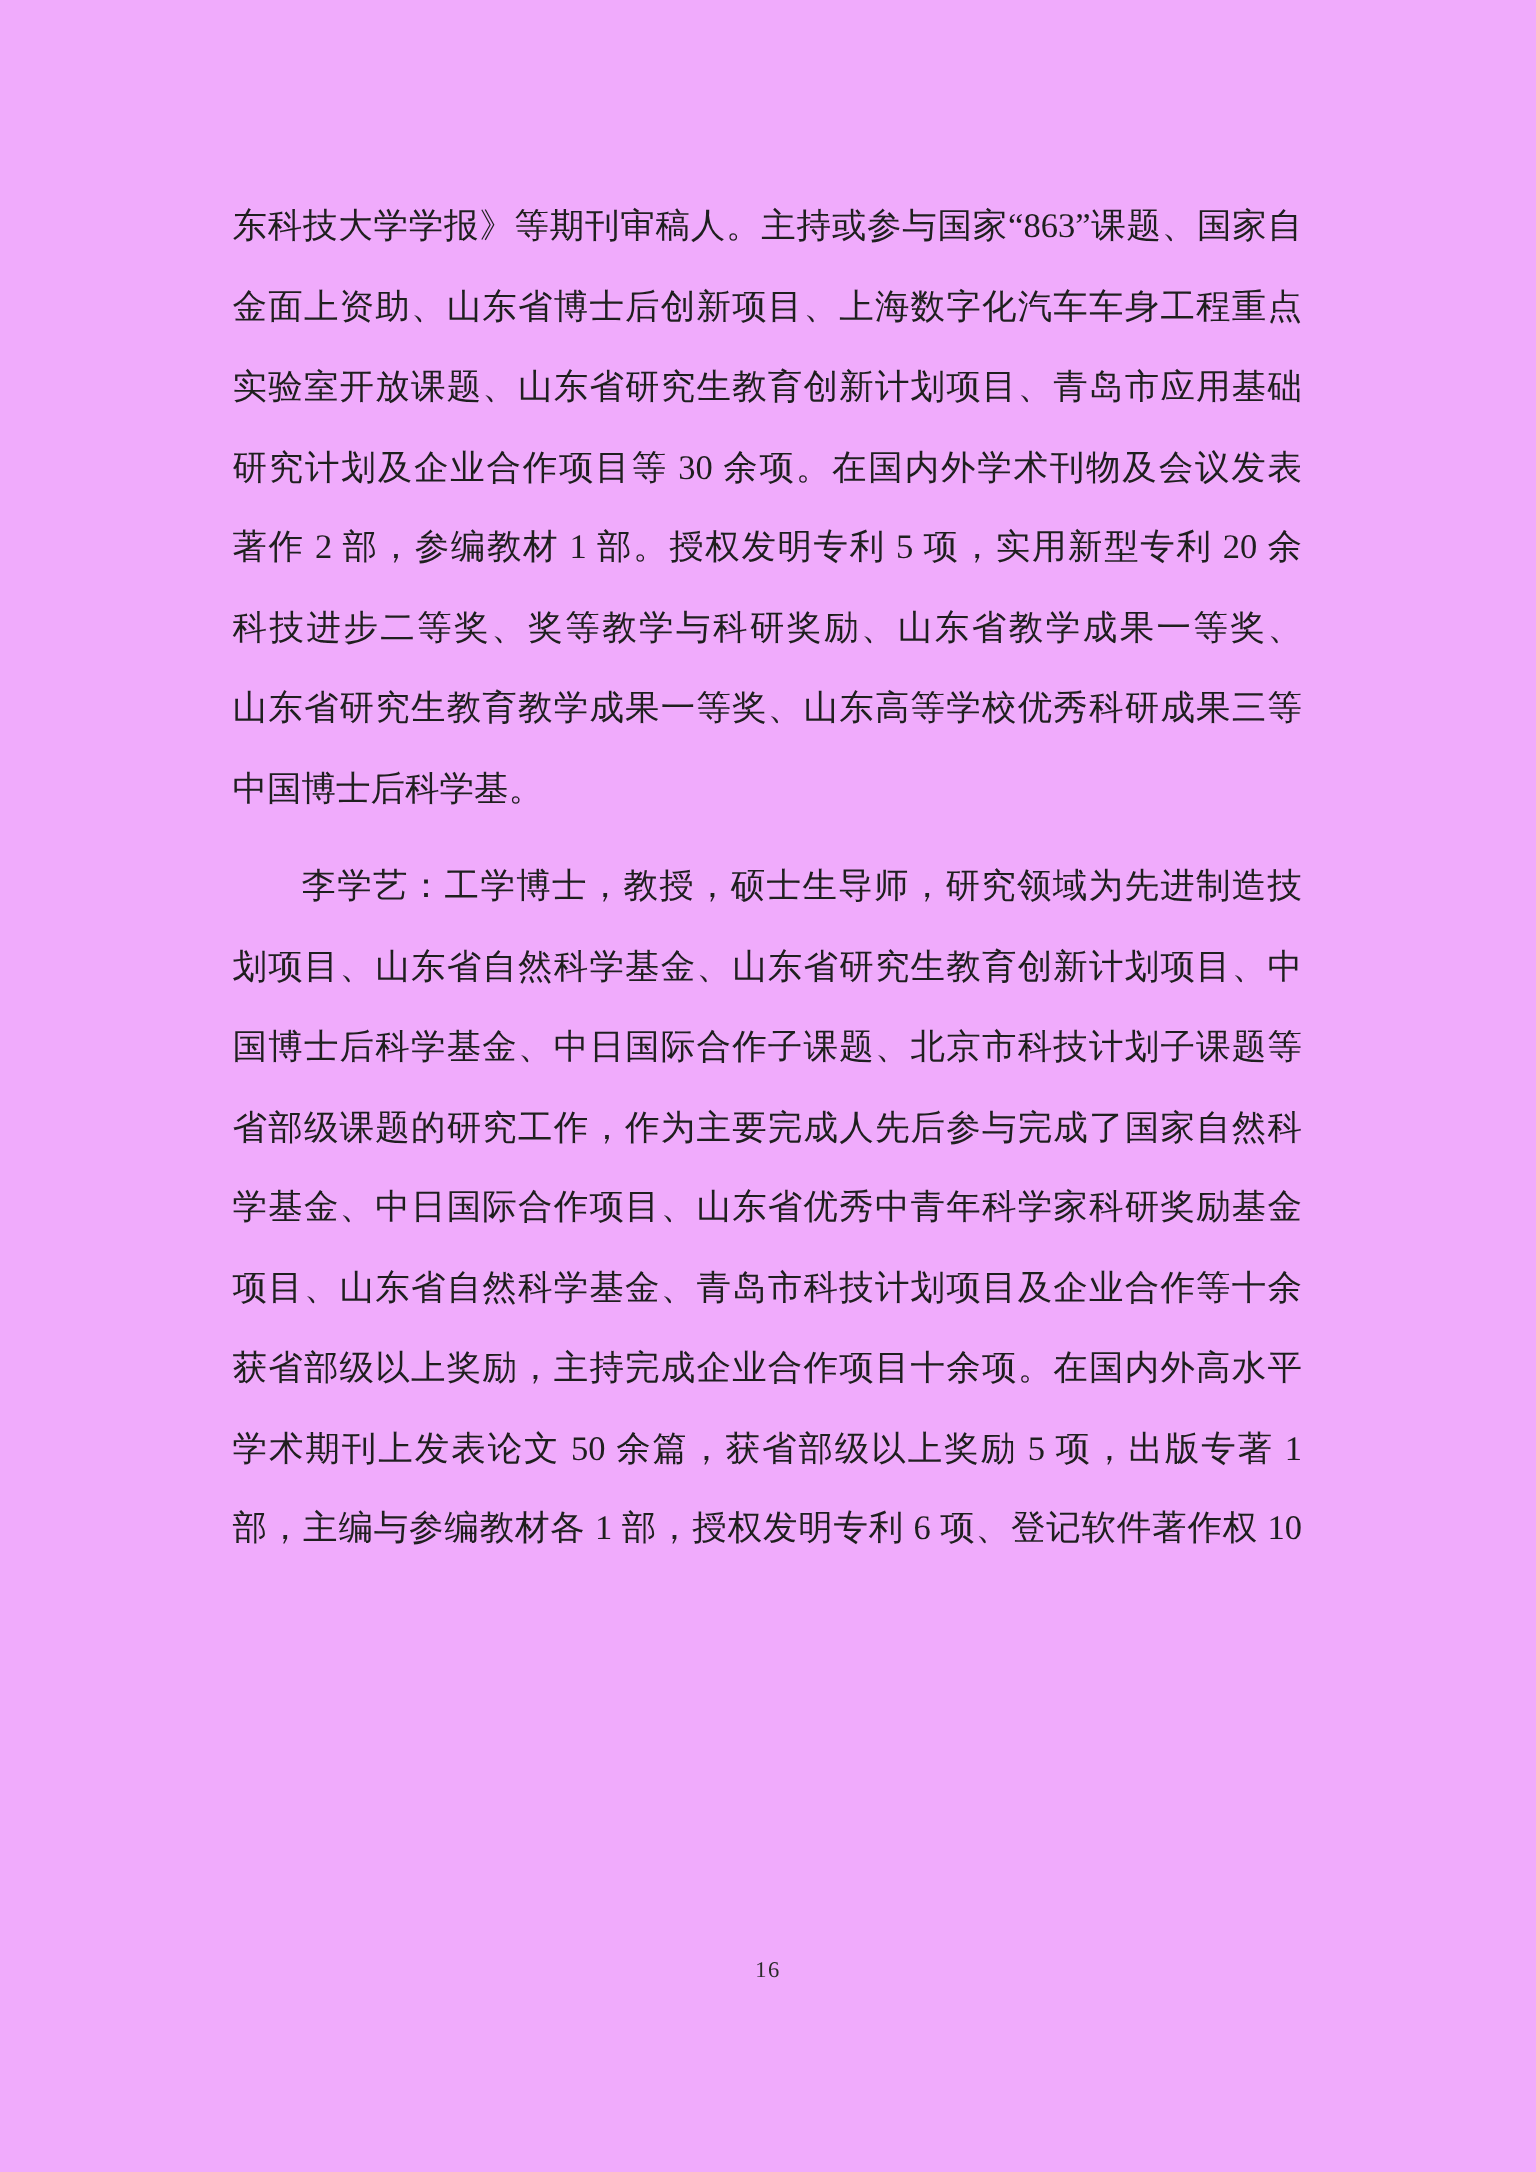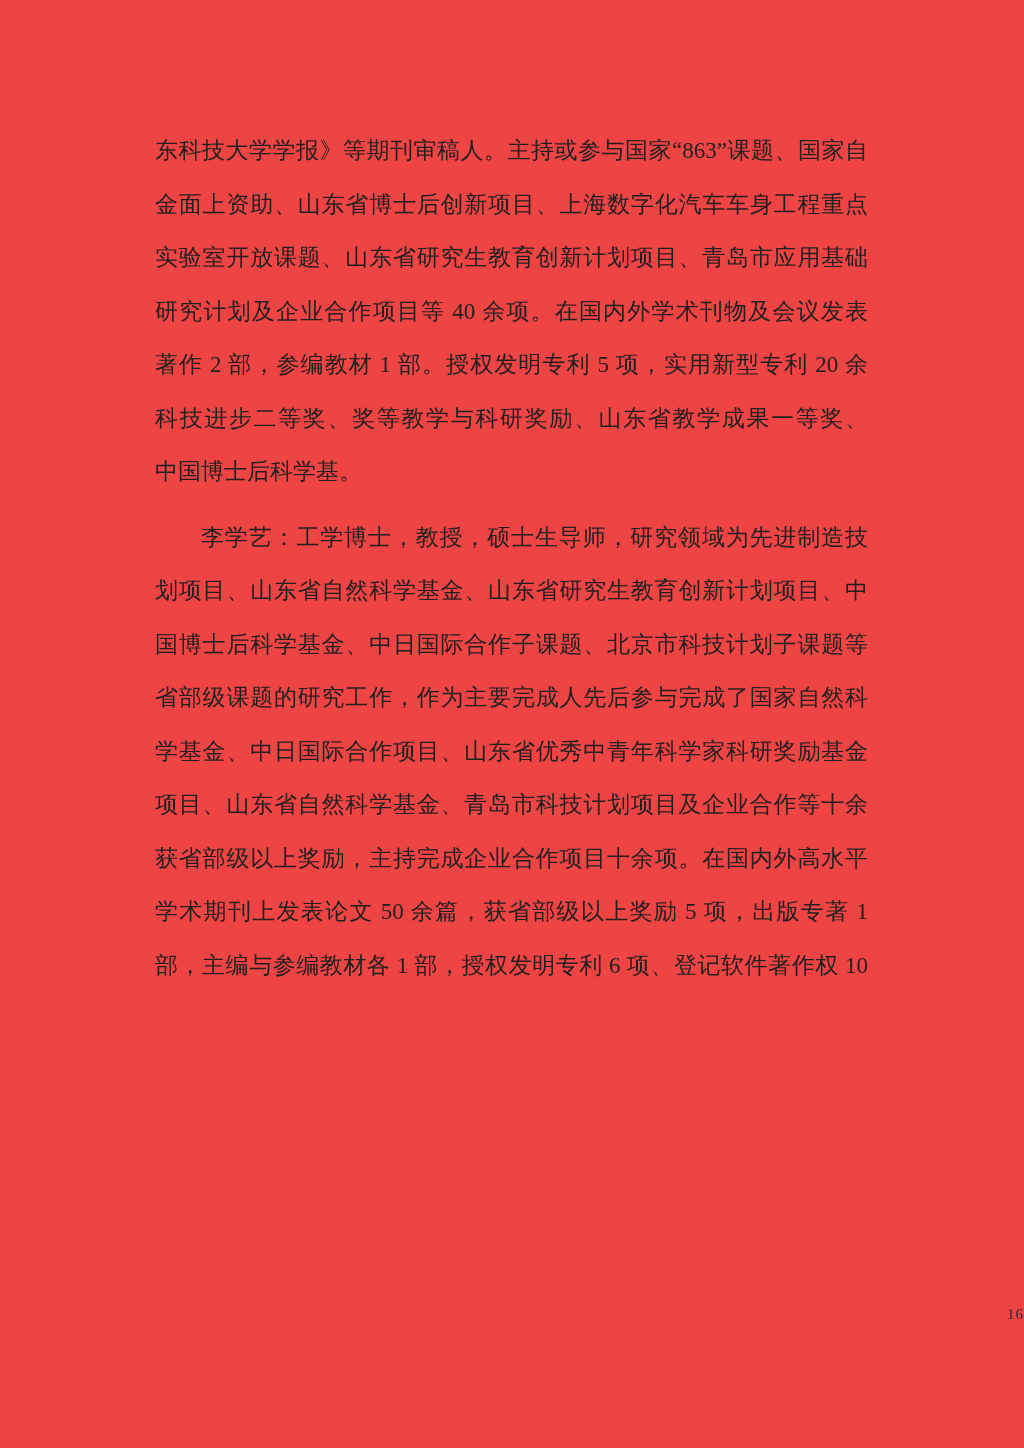--- a/index.html
+++ b/index.html
@@ -4,21 +4,21 @@
 <style>
   html, body {
     margin: 0;
     padding: 0;
     background: #ffffff;
   }
   .doc-page {
     position: relative;
     width: 1024px;
     height: 1448px;
-    background: #ef4444;
+    background: #f0abfc;
     overflow: hidden;
     font-family: "Liberation Serif", "DejaVu Serif", serif;
   }
   .text-block {
     position: absolute;
     left: 155px;
     top: 124px;
     width: 713px;
     color: #1f1f1f;
     font-size: 23px;
@@ -42,38 +42,39 @@
     padding-left: 46px;
   }
   .line.no-justify {
     text-align-last: left;
   }
   .page-number {
     position: absolute;
     left: 0;
     top: 1306px;
     width: 100%;
-    text-align: right;
+    text-align: center;
     font-size: 15px;
     color: #2a2a2a;
     letter-spacing: 1px;
   }
 </style>
 </head>
 <body>
 
 <div class="doc-page">
   <div class="text-block" id="text-block">
       <div class="paragraph">
         <div class="line">东科技大学学报》等期刊审稿人。主持或参与国家“863”课题、国家自</div>
         <div class="line">金面上资助、山东省博士后创新项目、上海数字化汽车车身工程重点</div>
         <div class="line">实验室开放课题、山东省研究生教育创新计划项目、青岛市应用基础</div>
-        <div class="line">研究计划及企业合作项目等 40 余项。在国内外学术刊物及会议发表</div>
+        <div class="line">研究计划及企业合作项目等 30 余项。在国内外学术刊物及会议发表</div>
         <div class="line">著作 2 部，参编教材 1 部。授权发明专利 5 项，实用新型专利 20 余</div>
         <div class="line">科技进步二等奖、奖等教学与科研奖励、山东省教学成果一等奖、</div>
+        <div class="line">山东省研究生教育教学成果一等奖、山东高等学校优秀科研成果三等</div>
         <div class="line no-justify">中国博士后科学基。</div>
       </div>
       <div class="paragraph">
         <div class="line indent">李学艺：工学博士，教授，硕士生导师，研究领域为先进制造技</div>
         <div class="line">划项目、山东省自然科学基金、山东省研究生教育创新计划项目、中</div>
         <div class="line">国博士后科学基金、中日国际合作子课题、北京市科技计划子课题等</div>
         <div class="line">省部级课题的研究工作，作为主要完成人先后参与完成了国家自然科</div>
         <div class="line">学基金、中日国际合作项目、山东省优秀中青年科学家科研奖励基金</div>
         <div class="line">项目、山东省自然科学基金、青岛市科技计划项目及企业合作等十余</div>
         <div class="line">获省部级以上奖励，主持完成企业合作项目十余项。在国内外高水平</div>

